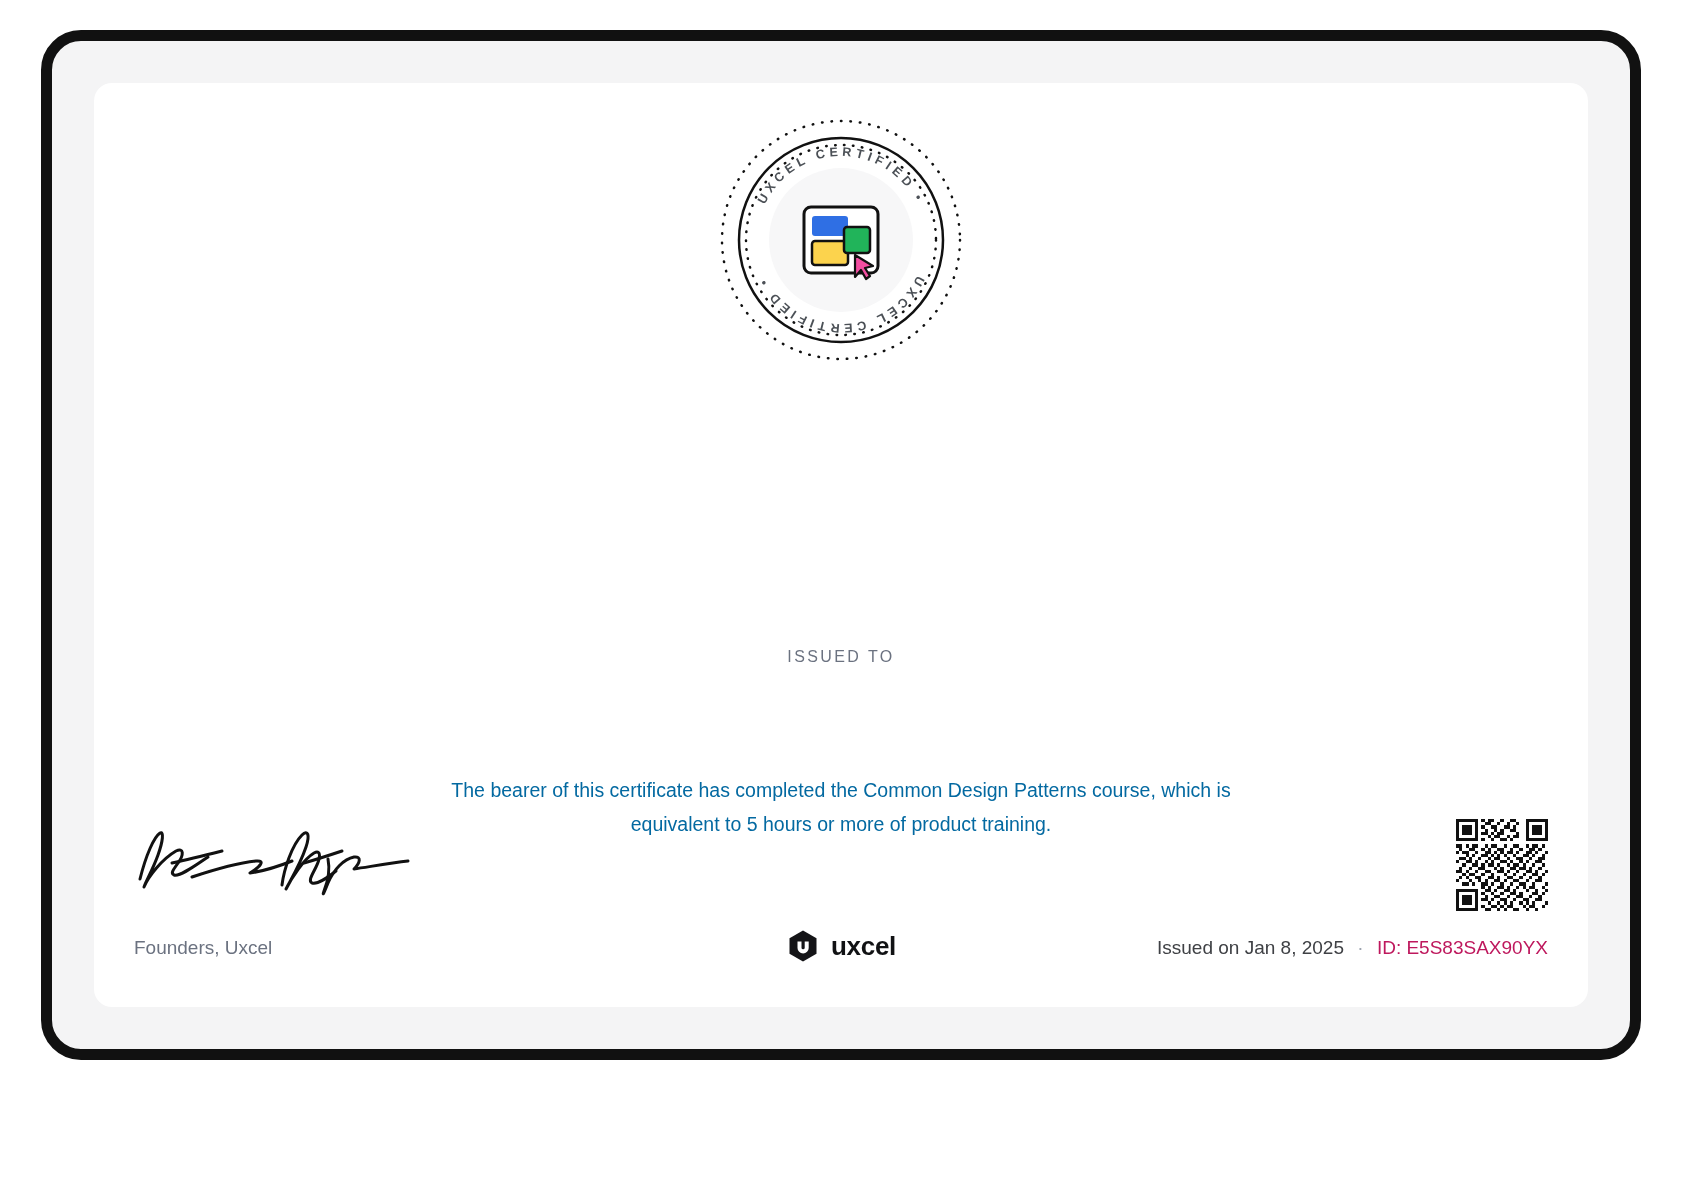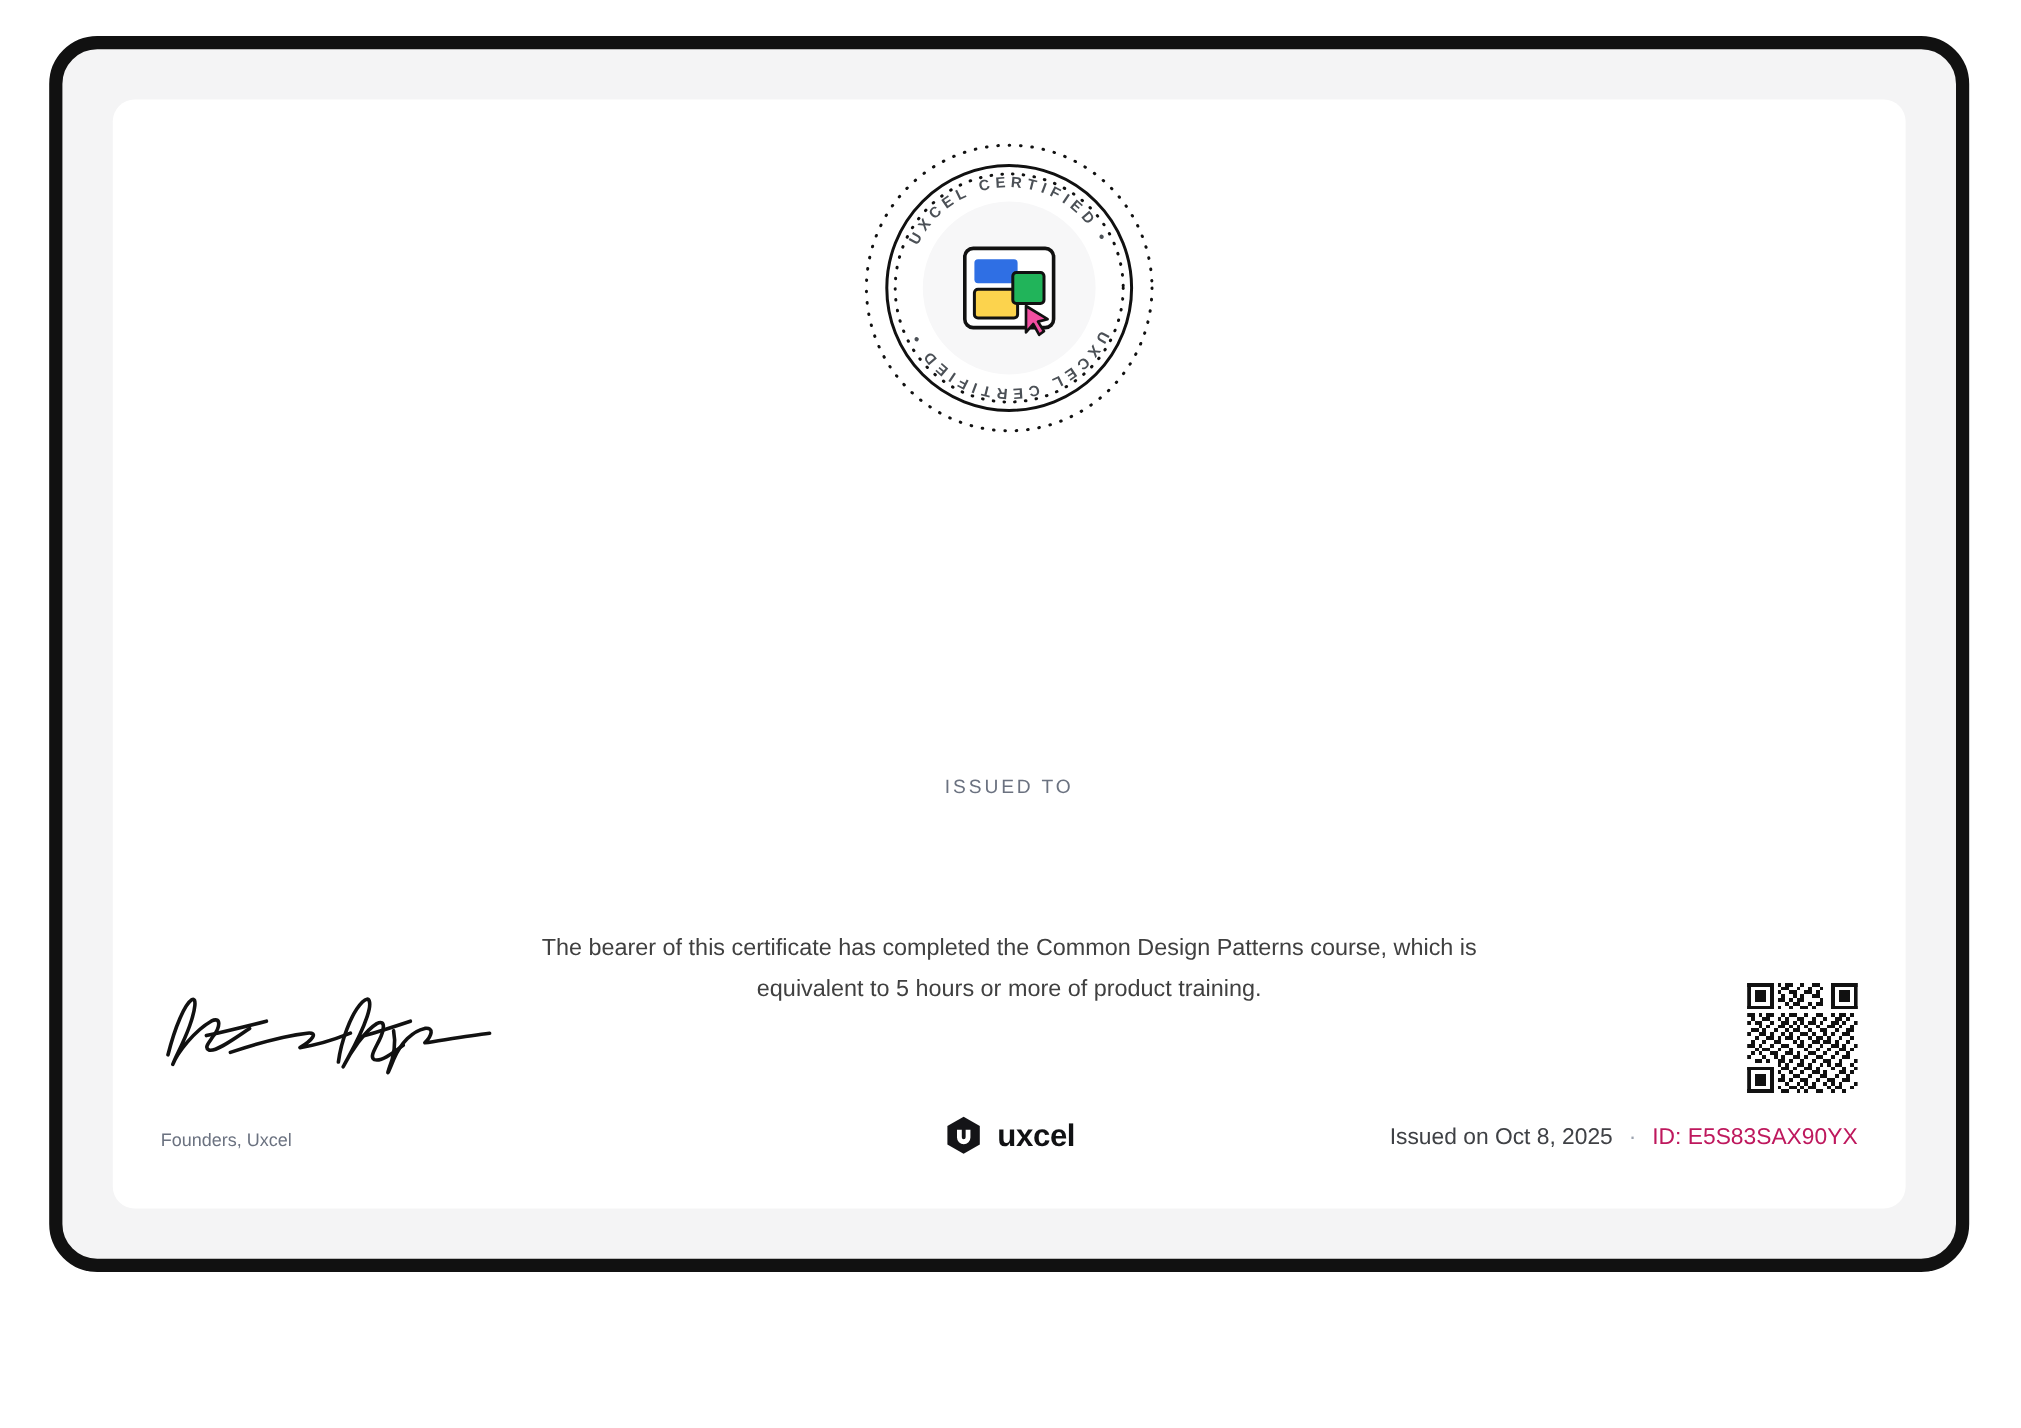--- a/index.html
+++ b/index.html
@@ -94,38 +94,38 @@
   }
   .description {
     position: absolute;
     top: 690px;
     left: 50%;
     transform: translateX(-50%);
     width: 800px;
     text-align: center;
     font-size: 19.5px;
     line-height: 1.75;
-    color: #404040;
+    color: #0369a1;
   }
 
   
   .signature {
     position: absolute;
     left: 38px;
     bottom: 98px;
     width: 290px;
     height: 90px;
   }
   .signature svg { display: block; }
 
   .founders {
     position: absolute;
     left: 40px;
     bottom: 48px;
-    font-size: 15px;
+    font-size: 19px;
     color: #6b7280;
   }
 
   .brand {
     position: absolute;
     bottom: 44px;
     left: 50%;
     transform: translateX(-50%);
     display: flex;
     align-items: center;
@@ -444,19 +444,19 @@
             <rect x="13" y="28" width="1" height="1"></rect>
             <rect x="15" y="28" width="1" height="1"></rect>
             <rect x="18" y="28" width="2" height="1"></rect>
             <rect x="22" y="28" width="1" height="1"></rect>
             <rect x="25" y="28" width="1" height="1"></rect>
         </g>
       </svg>
     </div>
 
     <div class="issued-meta">
-      <span>Issued on Oct 8, 2025</span>
+      <span>Issued on Jan 8, 2025</span>
       <span class="sep">·</span>
       <span class="id">ID: E5S83SAX90YX</span>
     </div>
 
   </div>
 </div>
 
 </body></html>

